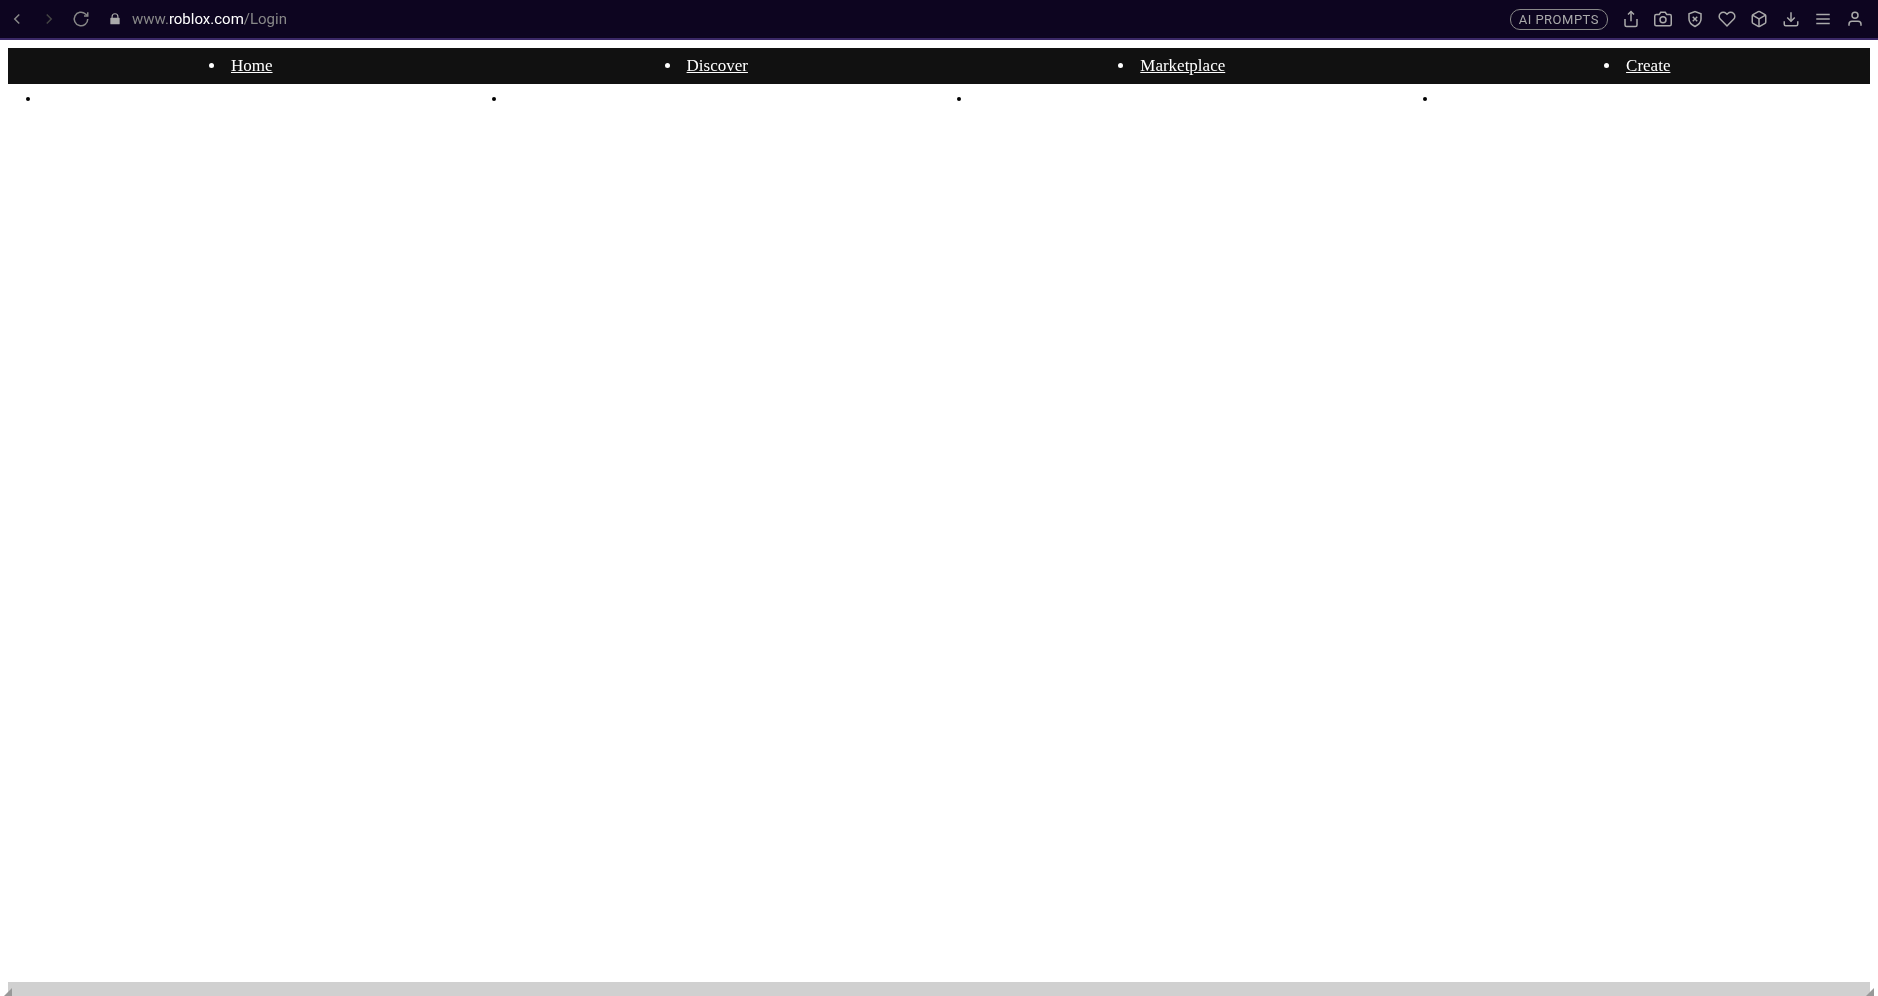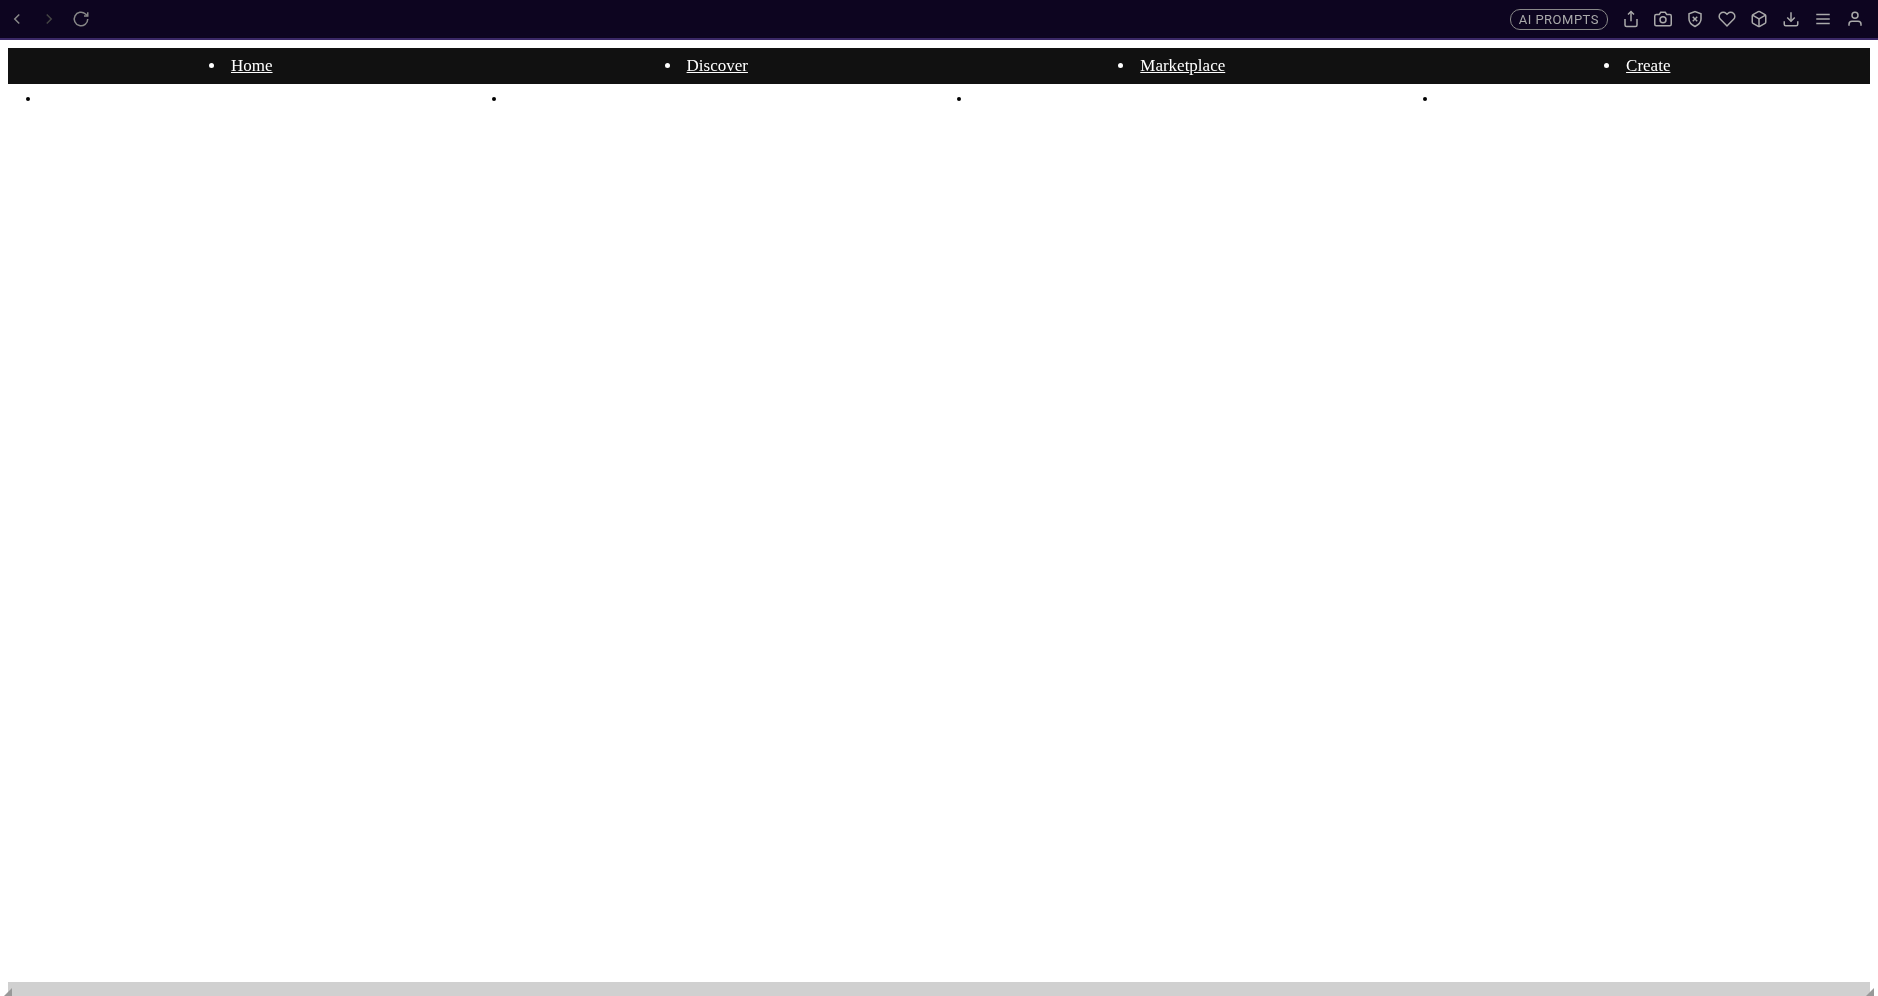--- a/index.html
+++ b/index.html
@@ -186,20 +186,28 @@
           <polyline points="9 18 15 12 9 6"></polyline>
         </svg>
     </div>
     <div class="nav-btn">
       <svg viewBox="0 0 24 24" width="18" height="18" fill="none" stroke="currentColor" stroke-width="2">
           <path d="M21 12a9 9 0 1 1-3-6.7L21 8"></path>
           <polyline points="21 3 21 8 16 8"></polyline>
         </svg>
     </div>
   </div>
+  <div class="url-bar">
+    <svg class="lock-icon" viewBox="0 0 24 24" fill="currentColor">
+        <path d="M6 10V8a6 6 0 0 1 12 0v2h1a1 1 0 0 1 1 1v9a1 1 0 0 1-1 1H5a1 1 0 0 1-1-1v-9a1 1 0 0 1 1-1h1zm2 0h8V8a4 4 0 0 0-8 0v2z"></path>
+      </svg>
+    <span class="url-subdomain">www.</span>
+      <span class="url-domain">roblox.com</span>
+      <span class="url-path">/Login</span>
+  </div>
   <div class="toolbar-right">
     <div class="ai-prompts-btn">AI PROMPTS</div>
     <div class="toolbar-icon">
       <svg viewBox="0 0 24 24" width="18" height="18" fill="none" stroke="currentColor" stroke-width="2">
           <path d="M4 12v8a2 2 0 0 0 2 2h12a2 2 0 0 0 2-2v-8"></path>
           <polyline points="16 6 12 2 8 6"></polyline>
           <line x1="12" y1="2" x2="12" y2="15"></line>
         </svg>
     </div>
     <div class="toolbar-icon">

